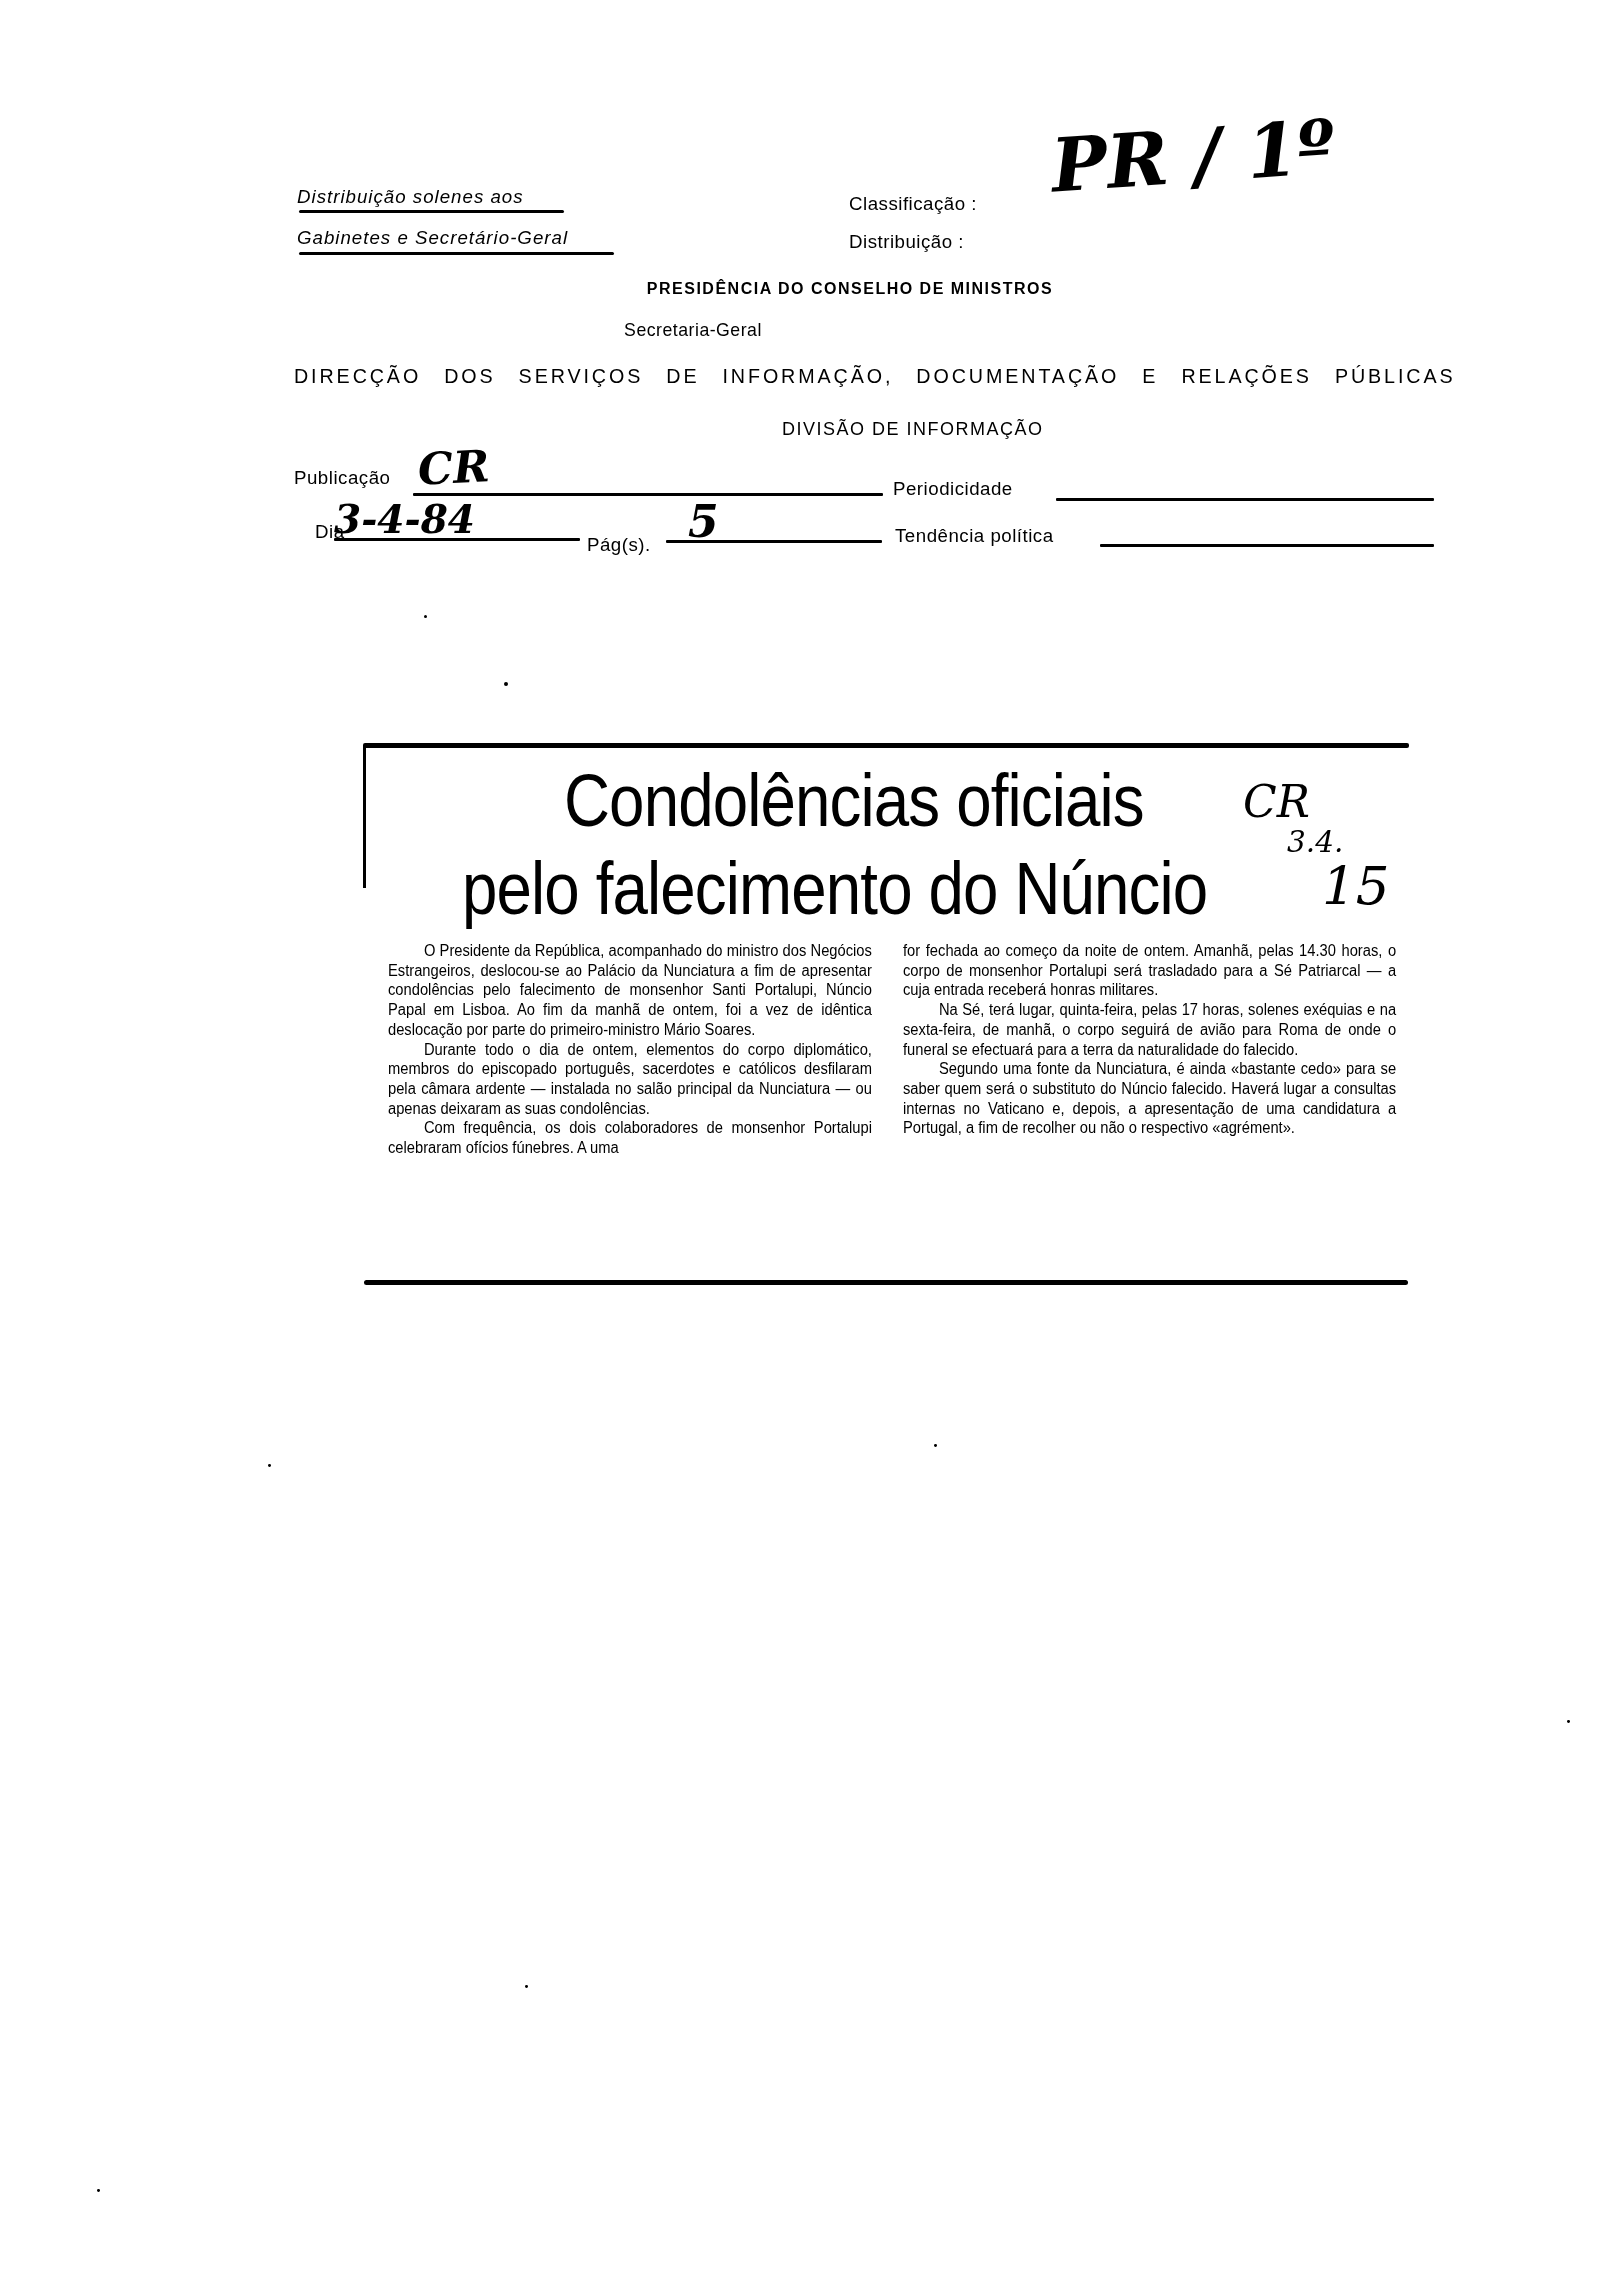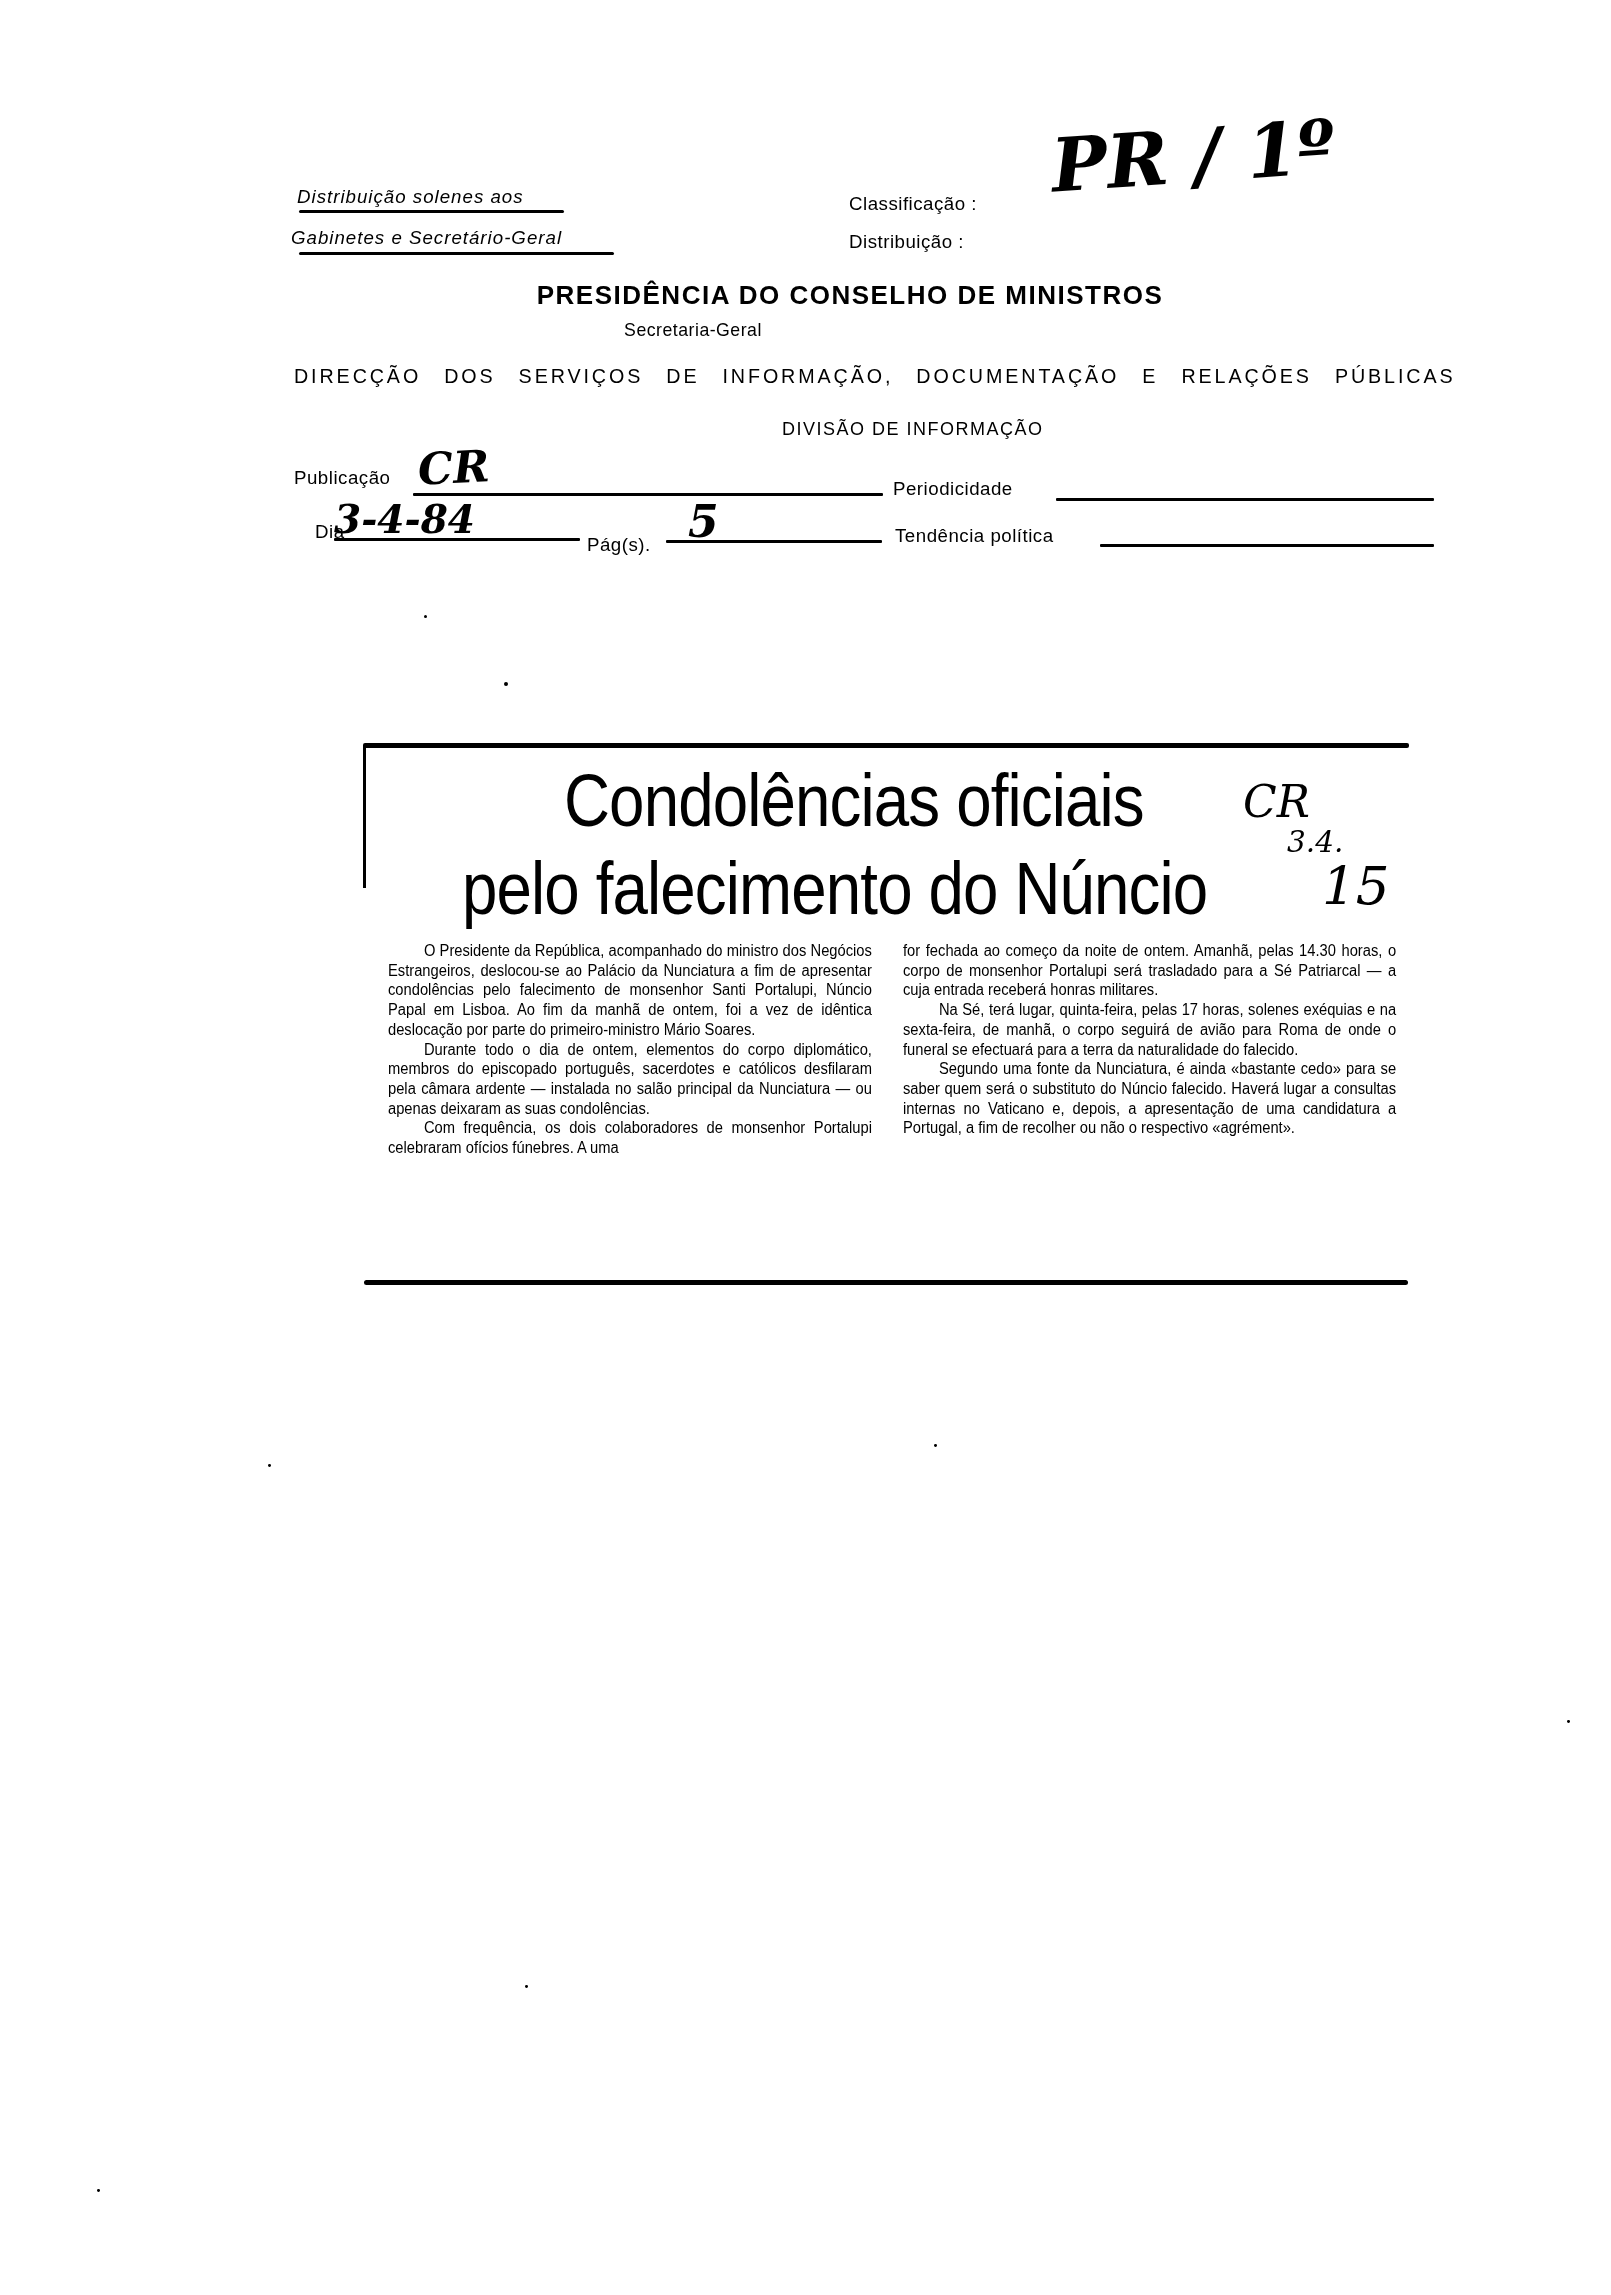--- a/index.html
+++ b/index.html
@@ -15,21 +15,21 @@
   }
   .dist-rule { height: 3.4px; background: #000; border-radius: 1.5px; }
 
   .meta-label { font-size: 18.7px; letter-spacing: 0.5px; white-space: nowrap; }
 
   .hand {
     font-family: "DejaVu Serif", serif; font-style: italic; font-weight: bold;
     white-space: nowrap;
   }
 
-  .org-title { font-size: 26px; font-weight: bold; letter-spacing: 1.5px; white-space: nowrap; }
+  .org-title { font-size: 16px; font-weight: bold; letter-spacing: 1.5px; white-space: nowrap; }
   .org-sub { font-size: 17.7px; letter-spacing: 0.5px; white-space: nowrap; }
   .org-dept { font-size: 19.7px; letter-spacing: 2.9px; word-spacing: 14.7px; white-space: nowrap; }
   .org-div { font-size: 18px; letter-spacing: 1.5px; white-space: nowrap; margin-left: 47px; }
 
   .form-label { font-size: 18.7px; letter-spacing: 0.5px; white-space: nowrap; }
   .form-rule { height: 2.5px; background: #000; border-radius: 1px; }
 
   
   .clip-top { height: 4.9px; background: #000; border-radius: 2px; }
   .clip-left { width: 3.4px; background: #000; }
@@ -50,21 +50,21 @@
   .col p { margin: 0; text-indent: 39px; }
   .col p.noindent { text-indent: 0; }
 
   .speck { position: absolute; background: #000; border-radius: 50%; }
 </style>
 </head>
 <body>
 
 <div class="abs dist-line" style="left:297px; top:186px;">Distribuição solenes aos</div>
 <div class="abs dist-rule" style="left:299px; top:210px; width:265px;"></div>
-<div class="abs dist-line" style="left:291px; top:227px;">Gabinetes e Secretário-Geral</div>
+<div class="abs dist-line" style="left:297px; top:227px;">Gabinetes e Secretário-Geral</div>
 <div class="abs dist-rule" style="left:299px; top:252px; width:315px;"></div>
 
 <div class="abs meta-label" style="left:849px; top:193px;">Classificação :</div>
 <div class="abs meta-label" style="left:849px; top:231px;">Distribuição :</div>
 <div class="abs hand" style="left:1051px; top:113px; font-size:74px; transform:rotate(-4deg);">PR / 1º</div>
 
 <div class="abs org-title" style="left:0; width:1612px; top:280px; text-align:center; padding-left:88px; box-sizing:border-box;">PRESIDÊNCIA DO CONSELHO DE MINISTROS</div>
 <div class="abs org-sub" style="left:0; width:1346px; top:320px; text-align:center; padding-left:40px; box-sizing:border-box;">Secretaria-Geral</div>
 <div class="abs org-dept" style="left:294px; top:365px;">DIRECÇÃO DOS SERVIÇOS DE INFORMAÇÃO, DOCUMENTAÇÃO E RELAÇÕES PÚBLICAS</div>
 <div class="abs org-div" style="left:735px; top:419px;">DIVISÃO DE INFORMAÇÃO</div>

